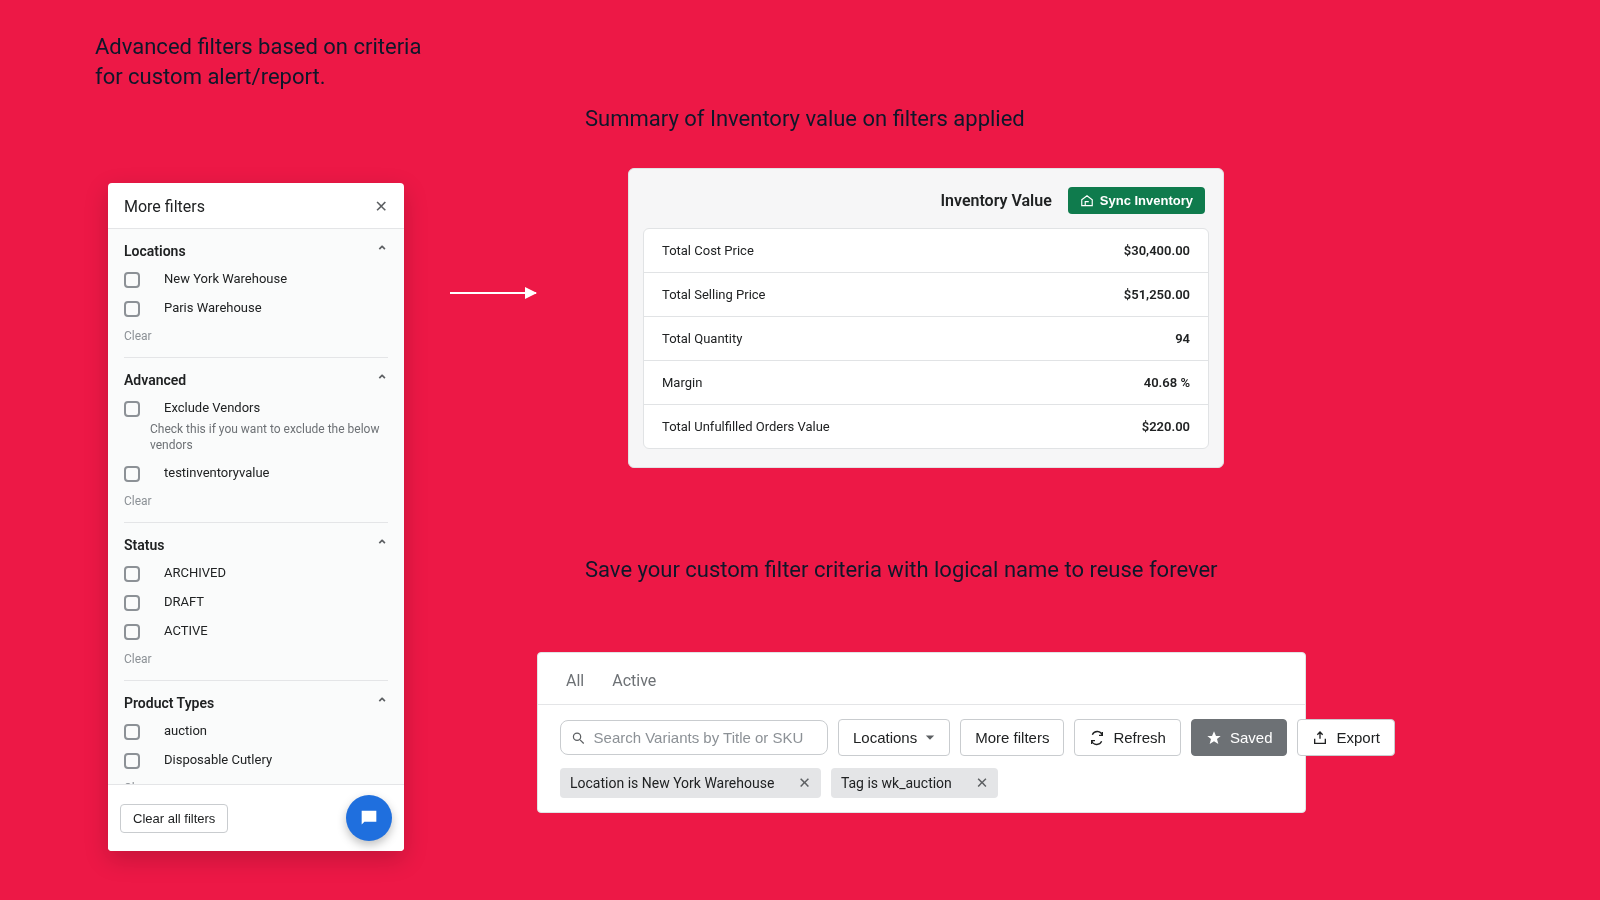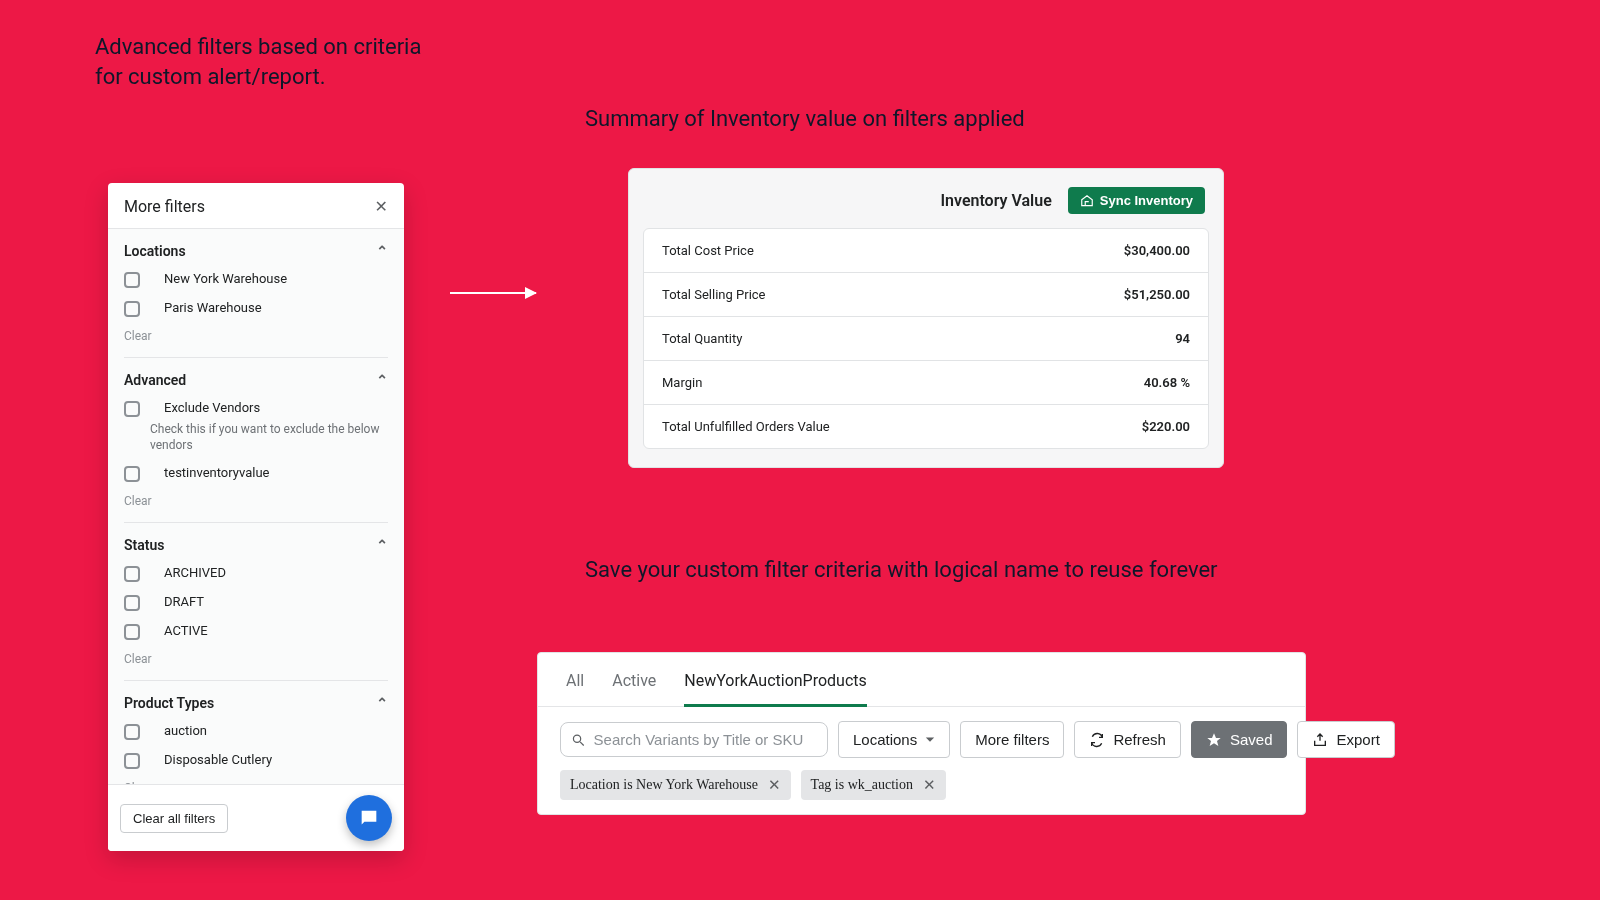--- a/index.html
+++ b/index.html
@@ -277,22 +277,21 @@
     padding: 12px 22px 0 22px;
   }
   .chip {
     background: #e4e5e7;
     border-radius: 4px;
     padding: 7px 10px;
     font-size: 14px;
     color: #202223;
     display: flex;
     align-items: center;
-    gap: 10px;
-    font-family: Liberation Serif, serif;
+    gap: 24px;
   }
   .chip-x { color: #5c5f62; cursor: pointer; font-size: 15px; line-height: 1; }
 
   .icon-sm { width:16px; height:16px; }
 </style>
 </head>
 <body>
 
 <div class="caption caption-left">Advanced filters based on criteria for custom alert/report.</div>
 <div class="caption caption-top-right">Summary of Inventory value on filters applied</div>
@@ -419,21 +418,20 @@
         <span class="sum-label">Total Unfulfilled Orders Value</span>
         <span class="sum-val">$220.00</span>
       </div>
   </div>
 </div>
 
 <div class="toolbar-card">
   <div class="tabs">
     <div class="tab">All</div>
     <div class="tab">Active</div>
-    <div class="tab active">NewYorkAuctionProducts</div>
   </div>
   <div class="toolbar-row">
     <div class="search-wrap">
       <svg class="icon-sm" viewBox="0 0 24 24" fill="none" stroke="#5c5f62" stroke-width="2">
           <circle cx="10" cy="10" r="6"></circle>
           <line x1="15" y1="15" x2="21" y2="21"></line>
         </svg>
       <input placeholder="Search Variants by Title or SKU" style="">
     </div>
     <button class="tb-btn">

